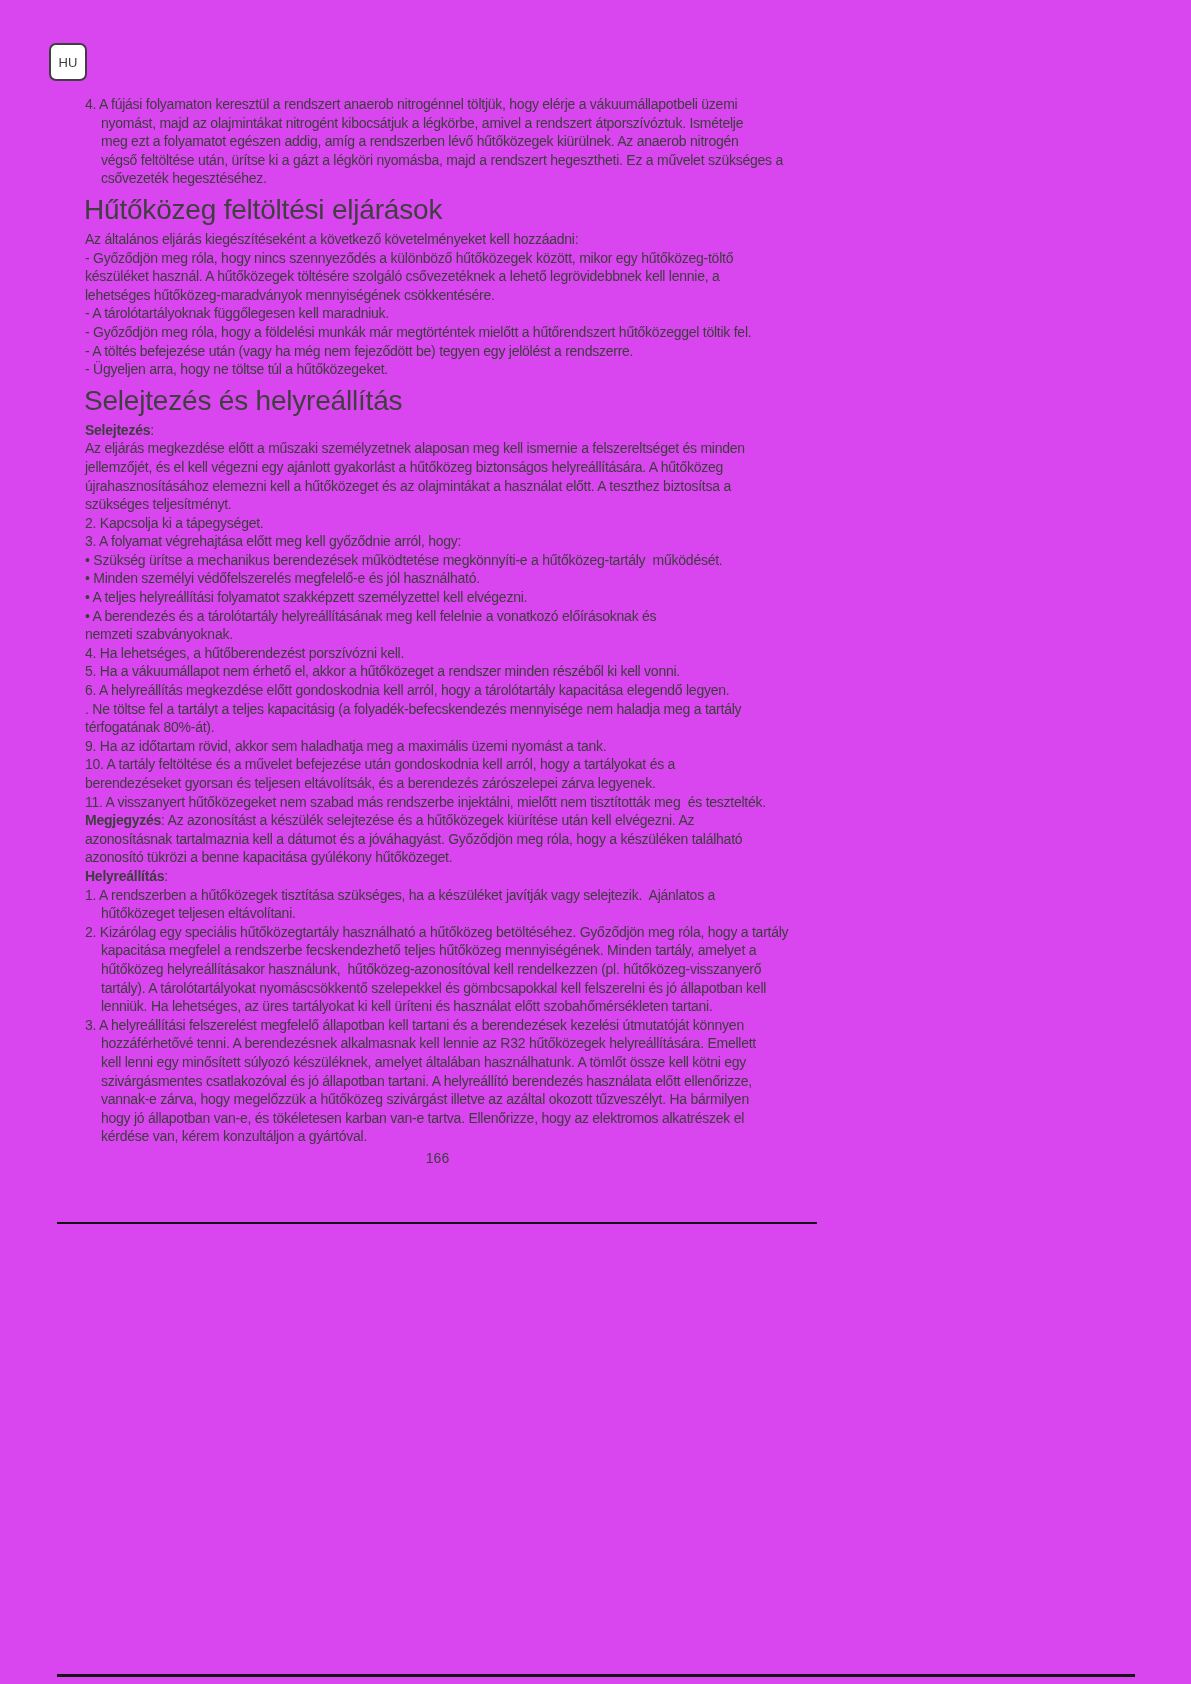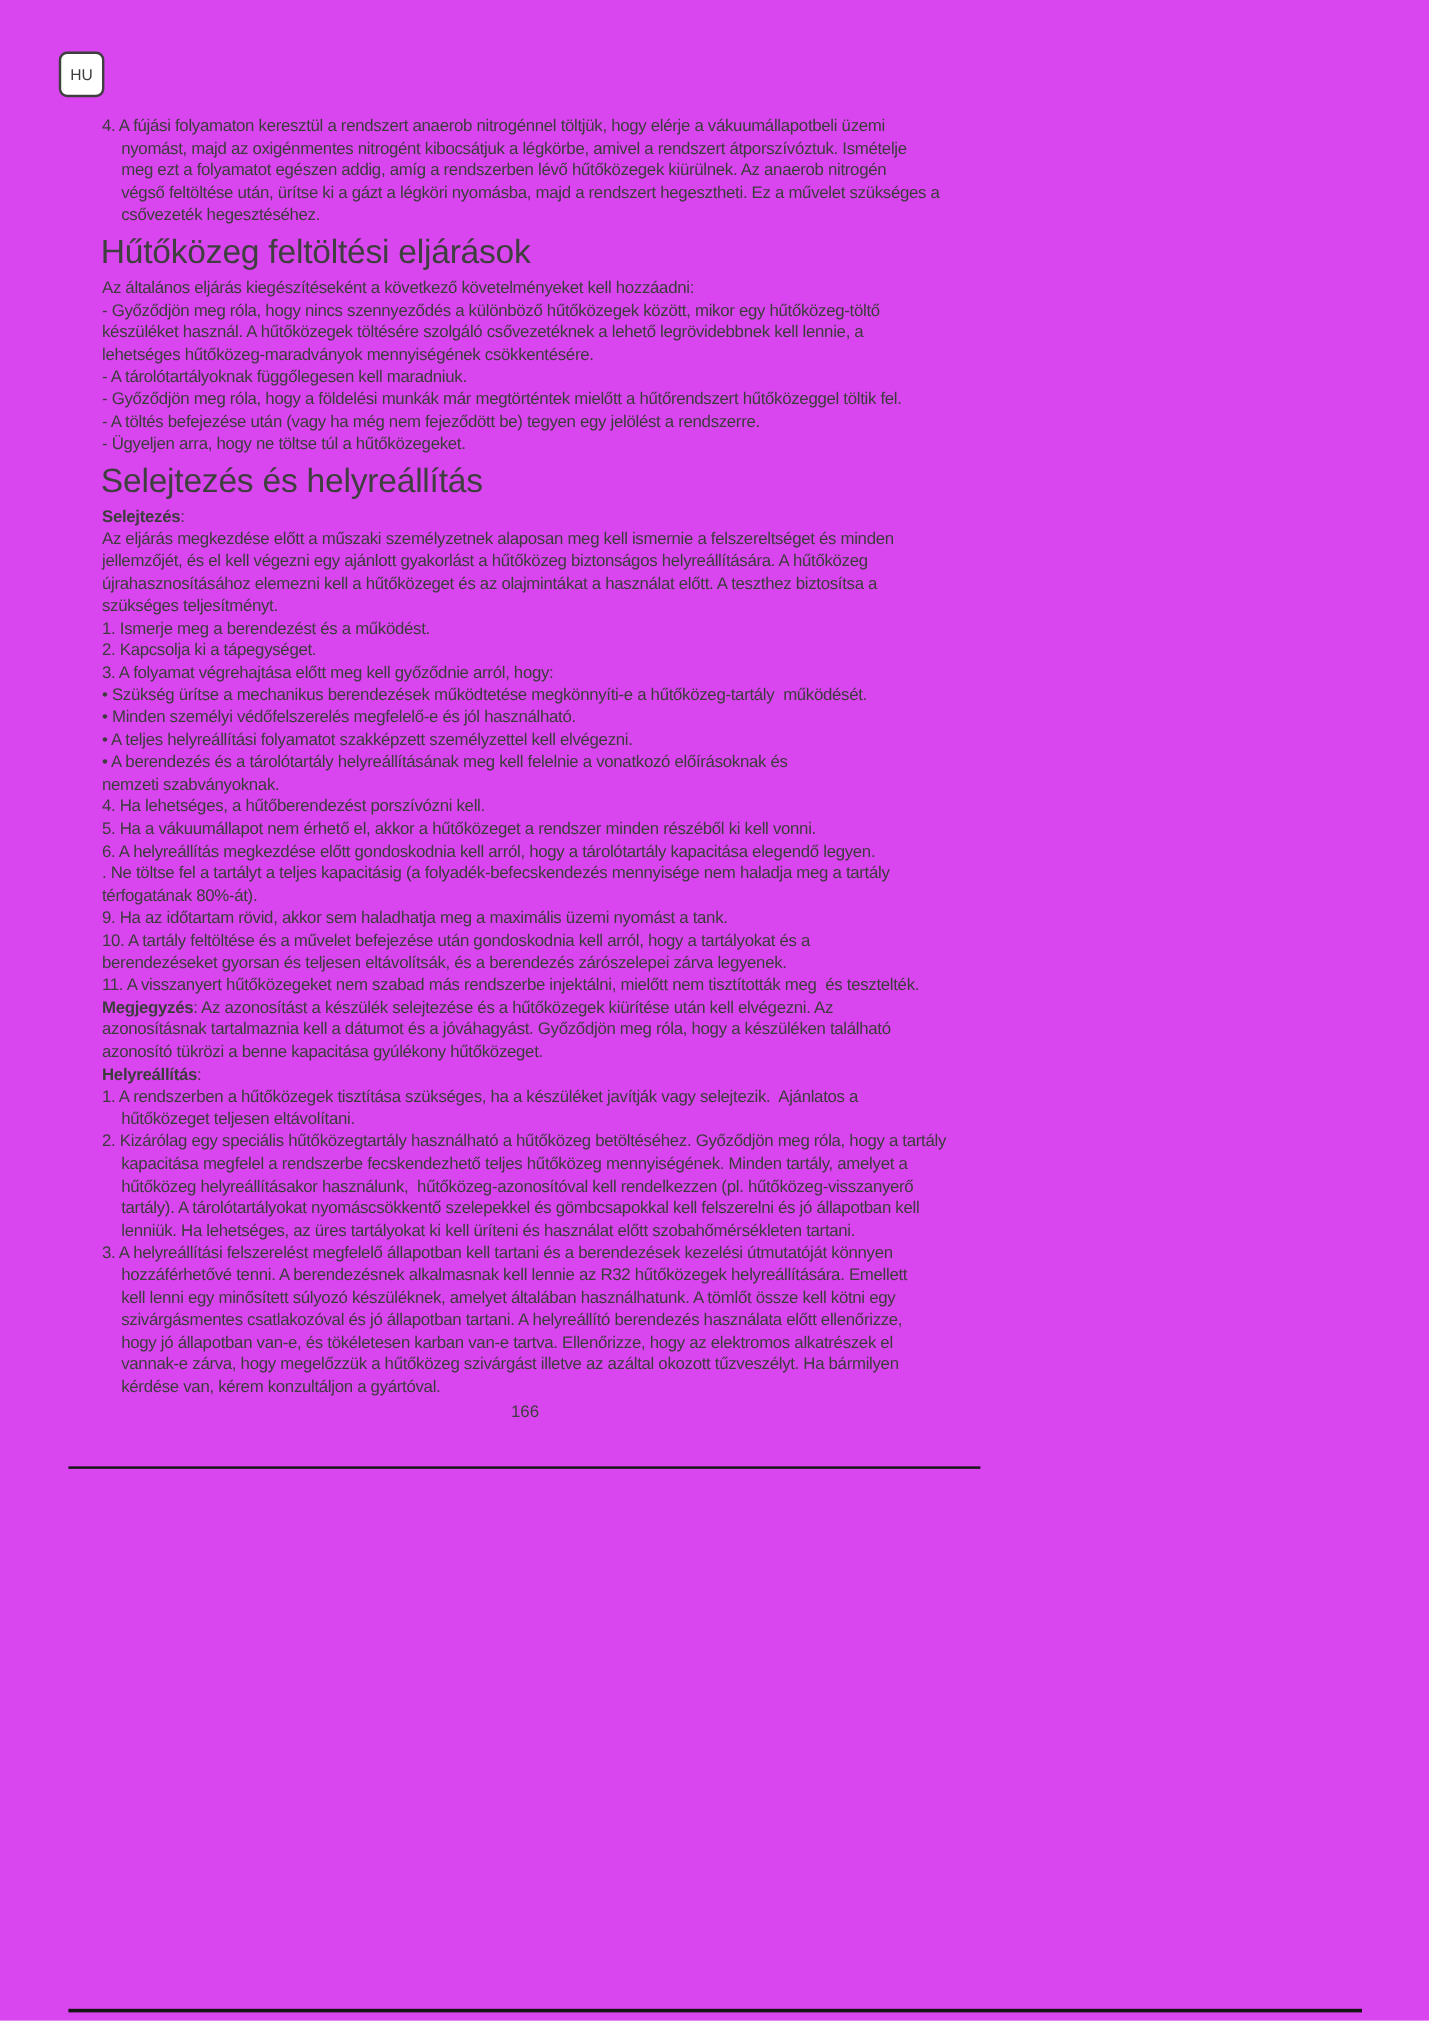--- a/index.html
+++ b/index.html
@@ -49,21 +49,21 @@
 <body>
 
 <div class="page">
 
   <div class="lang-badge">HU</div>
 
   <div class="content">
 
     <div class="para">
         <div class="line">4. A fújási folyamaton keresztül a rendszert anaerob nitrogénnel töltjük, hogy elérje a vákuumállapotbeli üzemi</div>
-        <div class="line ind">nyomást, majd az oxigénmentes nitrogént kibocsátjuk a légkörbe, amivel a rendszert átporszívóztuk. Ismételje</div>
+        <div class="line ind">nyomást, majd az olajmintákat nitrogént kibocsátjuk a légkörbe, amivel a rendszert átporszívóztuk. Ismételje</div>
         <div class="line ind">meg ezt a folyamatot egészen addig, amíg a rendszerben lévő hűtőközegek kiürülnek. Az anaerob nitrogén</div>
         <div class="line ind">végső feltöltése után, ürítse ki a gázt a légköri nyomásba, majd a rendszert hegesztheti. Ez a művelet szükséges a</div>
         <div class="line ind">csővezeték hegesztéséhez.</div>
       </div>
       <div class="h1">Hűtőközeg feltöltési eljárások</div>
       <div class="para">
         <div class="line">Az általános eljárás kiegészítéseként a következő követelményeket kell hozzáadni:</div>
         <div class="line">- Győződjön meg róla, hogy nincs szennyeződés a különböző hűtőközegek között, mikor egy hűtőközeg-töltő</div>
         <div class="line">készüléket használ. A hűtőközegek töltésére szolgáló csővezetéknek a lehető legrövidebbnek kell lennie, a</div>
         <div class="line">lehetséges hűtőközeg-maradványok mennyiségének csökkentésére.</div>
@@ -72,21 +72,20 @@
         <div class="line">- A töltés befejezése után (vagy ha még nem fejeződött be) tegyen egy jelölést a rendszerre.</div>
         <div class="line">- Ügyeljen arra, hogy ne töltse túl a hűtőközegeket.</div>
       </div>
       <div class="h1">Selejtezés és helyreállítás</div>
       <div class="para">
         <div class="line"><b>Selejtezés</b>:</div>
         <div class="line">Az eljárás megkezdése előtt a műszaki személyzetnek alaposan meg kell ismernie a felszereltséget és minden</div>
         <div class="line">jellemzőjét, és el kell végezni egy ajánlott gyakorlást a hűtőközeg biztonságos helyreállítására. A hűtőközeg</div>
         <div class="line">újrahasznosításához elemezni kell a hűtőközeget és az olajmintákat a használat előtt. A teszthez biztosítsa a</div>
         <div class="line">szükséges teljesítményt.</div>
-        <div class="line">1. Ismerje meg a berendezést és a működést.</div>
         <div class="line">2. Kapcsolja ki a tápegységet.</div>
         <div class="line">3. A folyamat végrehajtása előtt meg kell győződnie arról, hogy:</div>
         <div class="line">• Szükség ürítse a mechanikus berendezések működtetése megkönnyíti-e a hűtőközeg-tartály  működését.</div>
         <div class="line">• Minden személyi védőfelszerelés megfelelő-e és jól használható.</div>
         <div class="line">• A teljes helyreállítási folyamatot szakképzett személyzettel kell elvégezni.</div>
         <div class="line">• A berendezés és a tárolótartály helyreállításának meg kell felelnie a vonatkozó előírásoknak és</div>
         <div class="line">nemzeti szabványoknak.</div>
         <div class="line">4. Ha lehetséges, a hűtőberendezést porszívózni kell.</div>
         <div class="line">5. Ha a vákuumállapot nem érhető el, akkor a hűtőközeget a rendszer minden részéből ki kell vonni.</div>
         <div class="line">6. A helyreállítás megkezdése előtt gondoskodnia kell arról, hogy a tárolótartály kapacitása elegendő legyen.</div>
@@ -104,22 +103,22 @@
         <div class="line ind">hűtőközeget teljesen eltávolítani.</div>
         <div class="line">2. Kizárólag egy speciális hűtőközegtartály használható a hűtőközeg betöltéséhez. Győződjön meg róla, hogy a tartály</div>
         <div class="line ind">kapacitása megfelel a rendszerbe fecskendezhető teljes hűtőközeg mennyiségének. Minden tartály, amelyet a</div>
         <div class="line ind">hűtőközeg helyreállításakor használunk,  hűtőközeg-azonosítóval kell rendelkezzen (pl. hűtőközeg-visszanyerő</div>
         <div class="line ind">tartály). A tárolótartályokat nyomáscsökkentő szelepekkel és gömbcsapokkal kell felszerelni és jó állapotban kell</div>
         <div class="line ind">lenniük. Ha lehetséges, az üres tartályokat ki kell üríteni és használat előtt szobahőmérsékleten tartani.</div>
         <div class="line">3. A helyreállítási felszerelést megfelelő állapotban kell tartani és a berendezések kezelési útmutatóját könnyen</div>
         <div class="line ind">hozzáférhetővé tenni. A berendezésnek alkalmasnak kell lennie az R32 hűtőközegek helyreállítására. Emellett</div>
         <div class="line ind">kell lenni egy minősített súlyozó készüléknek, amelyet általában használhatunk. A tömlőt össze kell kötni egy</div>
         <div class="line ind">szivárgásmentes csatlakozóval és jó állapotban tartani. A helyreállító berendezés használata előtt ellenőrizze,</div>
+        <div class="line ind">vannak-e zárva, hogy megelőzzük a hűtőközeg szivárgást illetve az azáltal okozott tűzveszélyt. Ha bármilyen</div>
         <div class="line ind">hogy jó állapotban van-e, és tökéletesen karban van-e tartva. Ellenőrizze, hogy az elektromos alkatrészek el</div>
-        <div class="line ind">vannak-e zárva, hogy megelőzzük a hűtőközeg szivárgást illetve az azáltal okozott tűzveszélyt. Ha bármilyen</div>
         <div class="line ind">kérdése van, kérem konzultáljon a gyártóval.</div>
       </div>
       <div class="page-number">166</div>
   </div>
 
   <div class="rule-mid"></div>
   <div class="rule-bottom"></div>
 
 </div>
 

